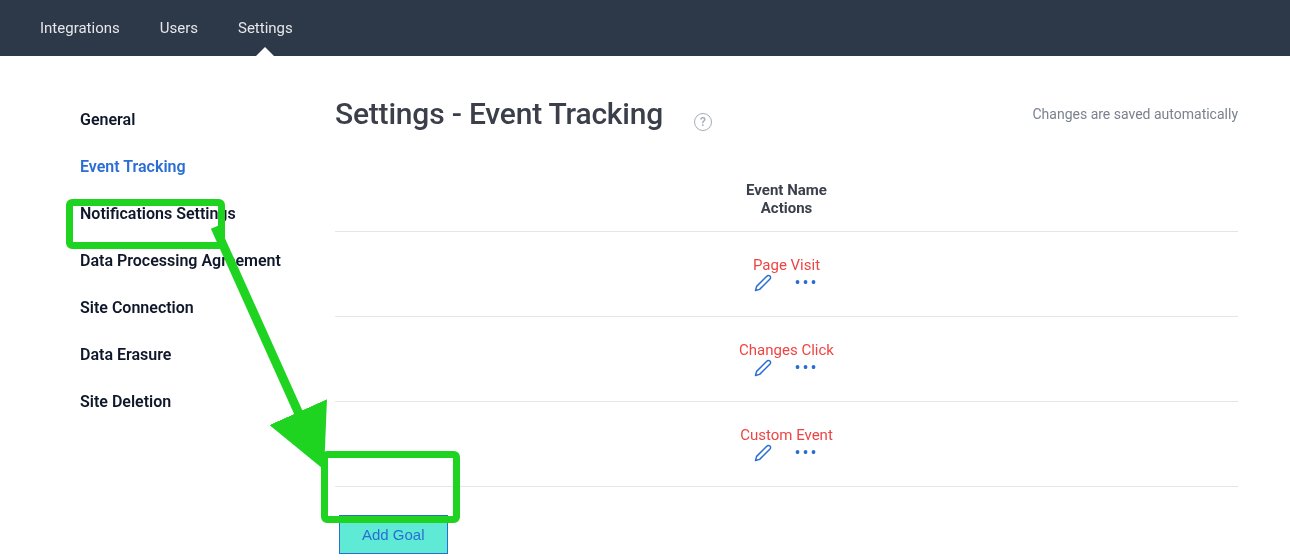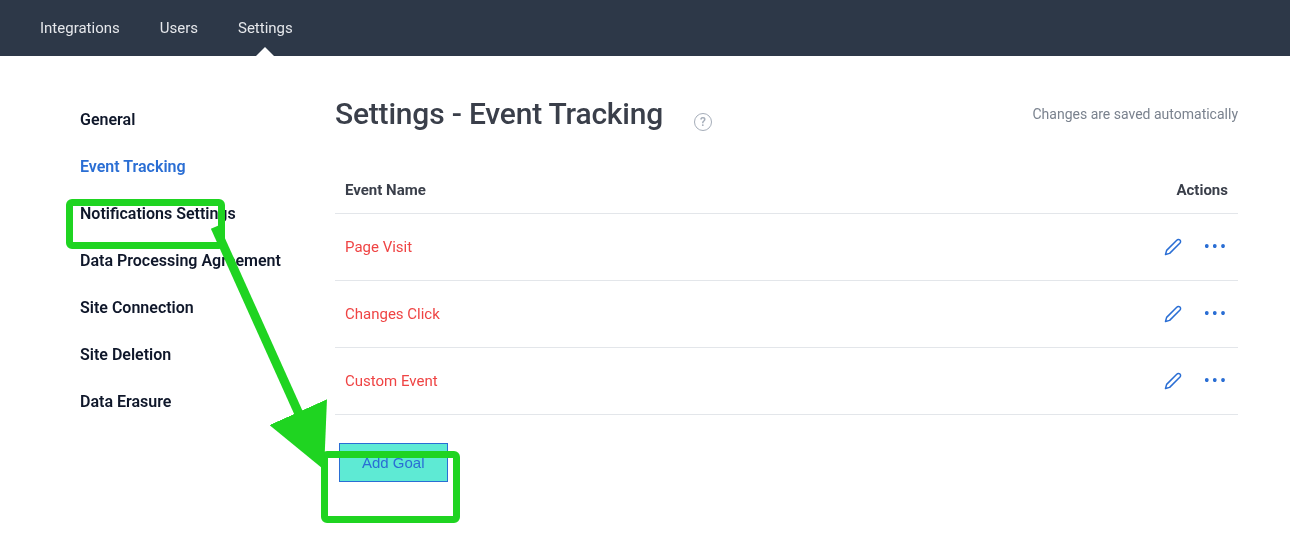--- a/index.html
+++ b/index.html
@@ -109,20 +109,21 @@
 
   
   .table {
     width: 100%;
   }
   .thead, .trow {
     display: flex;
     align-items: center;
     justify-content: space-between;
     border-bottom: 1px solid #e3e6ea;
+    flex-direction: column;
   }
   .thead {
     padding: 12px 10px 14px 10px;
   }
   .th {
     font-size: 15px;
     font-weight: 700;
     color: #3a3f4a;
   }
   .trow {
@@ -224,24 +225,24 @@
     <div class="sidebar-item">
       <span>Notifications Settings</span>
     </div>
     <div class="sidebar-item">
       <span>Data Processing Agreement</span>
     </div>
     <div class="sidebar-item">
       <span>Site Connection</span>
     </div>
     <div class="sidebar-item">
+      <span>Data Erasure</span>
+    </div>
+    <div class="sidebar-item">
       <span>Site Deletion</span>
-    </div>
-    <div class="sidebar-item">
-      <span>Data Erasure</span>
     </div>
   </div>
 
   <div class="content">
     <div class="heading-row">
       <div class="heading-left">
         <h1 class="page-title">Settings - Event Tracking</h1>
         <span class="help-icon">?</span>
       </div>
       <span class="autosave">Changes are saved automatically</span>

